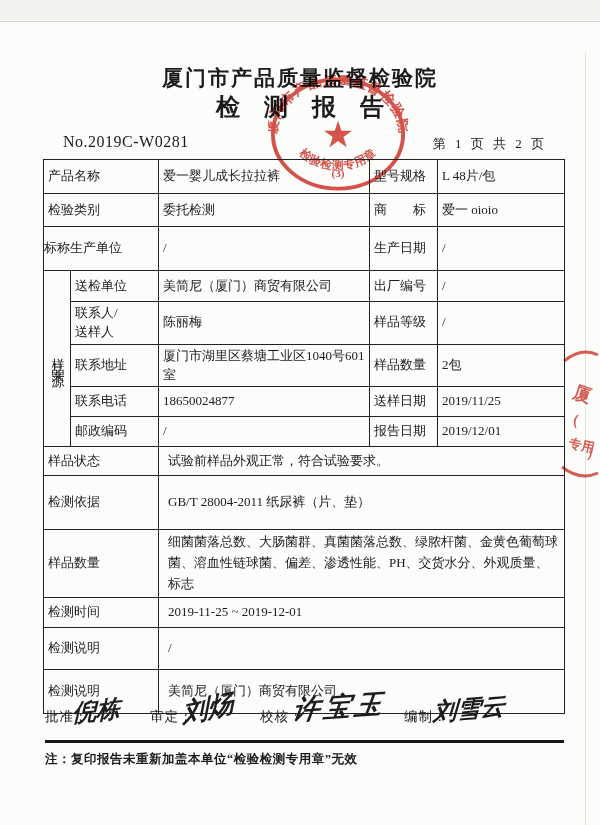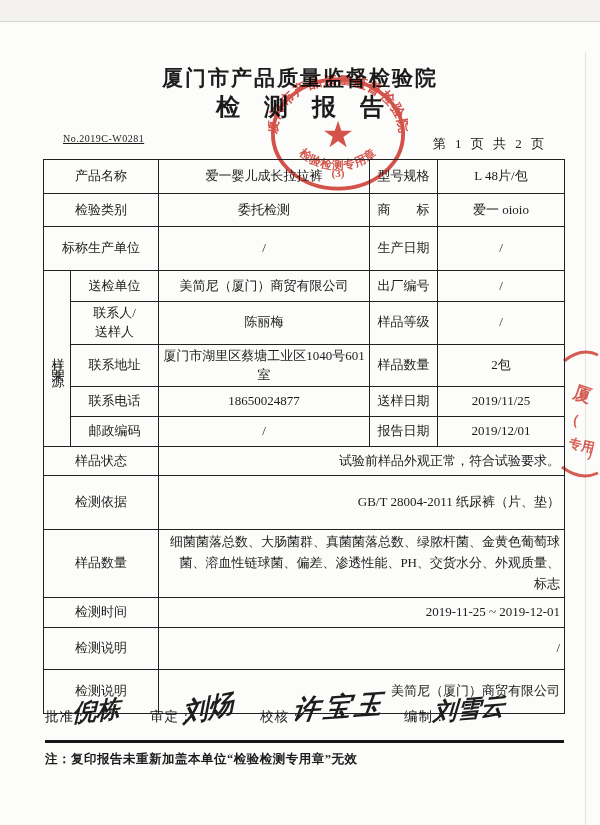--- a/index.html
+++ b/index.html
@@ -20,21 +20,21 @@
   
   .institute{
     position:absolute;top:64px;left:0;width:100%;text-align:center;
     font-size:21px;font-weight:bold;letter-spacing:2px;margin:0;
   }
   .report-title{
     position:absolute;top:91px;left:0;width:100%;text-align:center;
     font-size:24px;font-weight:bold;letter-spacing:9px;text-indent:9px;margin:0;
   }
   .report-no{
-    position:absolute;top:133px;left:63px;font-size:10px;letter-spacing:.5px;text-decoration:underline;
+    position:absolute;top:133px;left:63px;font-size:16px;letter-spacing:.5px;
   }
   .page-info{
     position:absolute;top:135px;right:53px;font-size:13px;letter-spacing:3px;
   }
   
   .stamp{
     position:absolute;top:75px;left:268px;width:140px;height:118px;
     opacity:.85;mix-blend-mode:multiply;
   }
   
@@ -42,24 +42,24 @@
     position:absolute;top:345px;left:552px;width:48px;height:140px;
     opacity:.8;mix-blend-mode:multiply;
   }
   
   .rpt-table{
     position:absolute;left:43px;top:159px;width:521px;
     border-collapse:collapse;table-layout:fixed;
   }
   .rpt-table td{
     border:1.5px solid #222;font-size:13px;padding:2px 4px;
-    text-align:center;vertical-align:middle;line-height:1.45;
+    vertical-align:middle;line-height:1.45;
     overflow:hidden;
   }
-  .rpt-table td.val-left{text-align:right;padding-left:9px;}
+  .rpt-table td.val-left{text-align:left;padding-left:9px;}
   .rpt-table td.pre-line{white-space:pre-line;}
   .v-label{
     writing-mode:vertical-rl;letter-spacing:6px;margin:0 auto;
     font-size:13px;
   }
   
   .sig-label{position:absolute;font-size:13.5px;letter-spacing:1px;}
   .sig{
     position:absolute;font-style:italic;font-weight:bold;color:#1d1d1d;
     white-space:nowrap;

